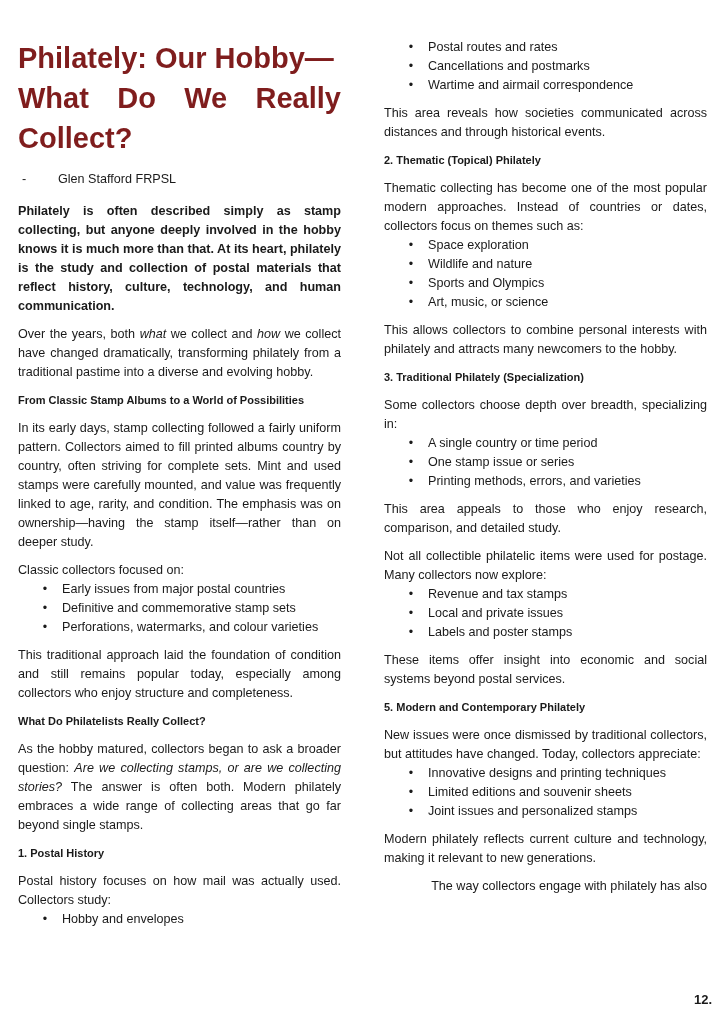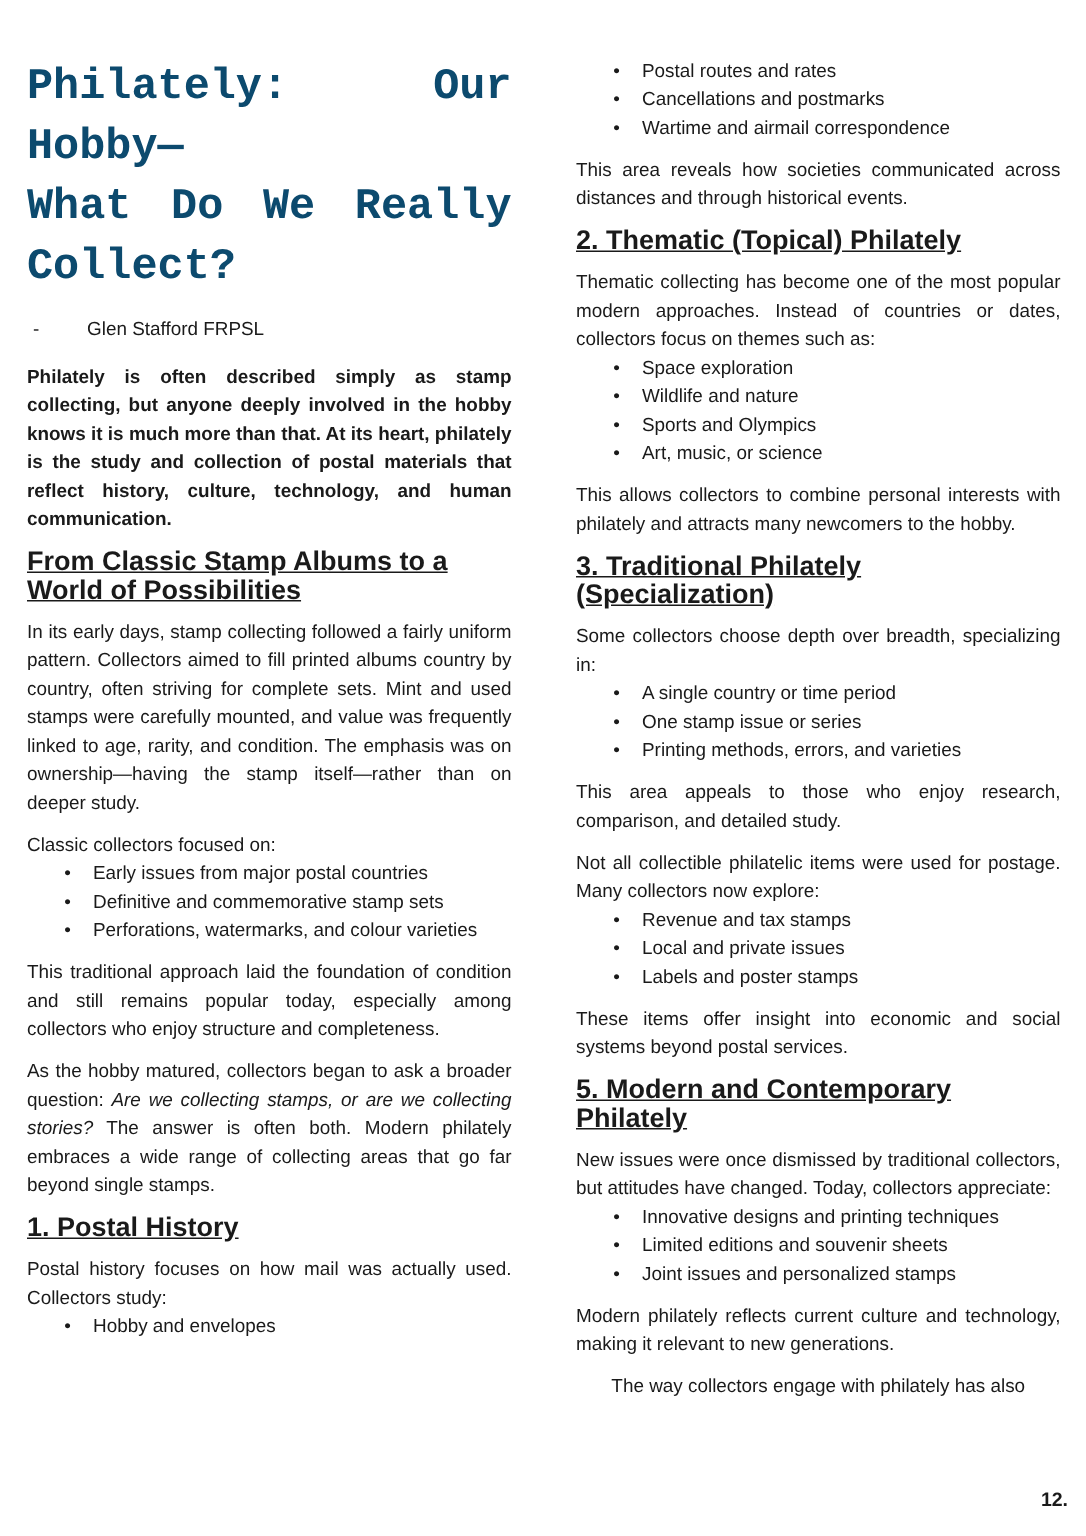--- a/index.html
+++ b/index.html
@@ -8,30 +8,30 @@
     font-family: "Liberation Sans", "DejaVu Sans", sans-serif;
     color: #1a1a1a;
   }
   .col {
     position: absolute; top: 0; width: 323px;
     font-size: 12.6px; line-height: 19px;
   }
   .col-left { left: 18px; top: 38px; }
   .col-right { left: 384px; top: 38px; }
   .title {
-    color: #0c4a6e; font-weight: bold; font-size: 29px; line-height: 40px;
-    margin: 0 0 12px 0; text-align: justify; text-align-last: left; font-family: Liberation Mono, monospace;
+    color: #7f1d1d; font-weight: bold; font-size: 29px; line-height: 40px;
+    margin: 0 0 12px 0; text-align: justify; text-align-last: left;
   }
   .title-line { display: block; }
   .title-line.justify { text-align: justify; text-align-last: justify; }
   .author { margin: 0 0 13px 0; padding-left: 4px; }
   .author .dash { display: inline-block; width: 36px; }
   p { margin: 0 0 9px 0; text-align: justify; }
   p.lead { font-weight: bold; }
-  h3 { font-size: 18px; font-weight: bold; margin: 0 0 9px 0; line-height: 19px; text-decoration: underline; }
+  h3 { font-size: 11px; font-weight: bold; margin: 0 0 9px 0; line-height: 19px; }
   ul { list-style: none; margin: -9px 0 9px 0; padding: 0; }
   ul li { position: relative; padding-left: 44px; line-height: 19px; }
   ul li .bullet {
     position: absolute; left: 22px; top: 0; width: 10px; text-align: center;
   }
   .col-right ul.first { margin-top: 0; }
   em { font-style: italic; }
   .page-num {
     position: absolute; right: 12px; top: 992px;
     font-weight: bold; font-size: 13px;
@@ -43,31 +43,33 @@
 <div class="col col-left">
   <h1 class="title">
     <span class="title-line">Philately: Our Hobby—</span>
     <span class="title-line justify">What Do We Really</span>
     <span class="title-line">Collect?</span>
   </h1>
   <div class="author">
     <span class="dash">-</span><span>Glen Stafford FRPSL</span>
   </div>
   <p class="lead">Philately is often described simply as stamp collecting, but anyone deeply involved in the hobby knows it is much more than that. At its heart, philately is the study and collection of postal materials that reflect history, culture, technology, and human communication.</p>
+  <p><span>Over the years, both </span><em>what</em><span> we collect and </span><em>how</em><span> we collect have changed dramatically, transforming philately from a traditional pastime into a diverse and evolving hobby.</span></p>
 
   <h3>From Classic Stamp Albums to a World of Possibilities</h3>
   <p>In its early days, stamp collecting followed a fairly uniform pattern. Collectors aimed to fill printed albums country by country, often striving for complete sets. Mint and used stamps were carefully mounted, and value was frequently linked to age, rarity, and condition. The emphasis was on ownership—having the stamp itself—rather than on deeper study.</p>
   <p>Classic collectors focused on:</p>
   <ul>
     <li><span class="bullet">•</span><span>Early issues from major postal countries</span></li>
     <li><span class="bullet">•</span><span>Definitive and commemorative stamp sets</span></li>
     <li><span class="bullet">•</span><span>Perforations, watermarks, and colour varieties</span></li>
   </ul>
   <p>This traditional approach laid the foundation of condition and still remains popular today, especially among collectors who enjoy structure and completeness.</p>
 
+  <h3>What Do Philatelists Really Collect?</h3>
   <p><span>As the hobby matured, collectors began to ask a broader question: </span><em>Are we collecting stamps, or are we collecting stories?</em><span> The answer is often both. Modern philately embraces a wide range of collecting areas that go far beyond single stamps.</span></p>
 
   <h3>1. Postal History</h3>
   <p>Postal history focuses on how mail was actually used. Collectors study:</p>
   <ul>
     <li><span class="bullet">•</span><span>Hobby and envelopes</span></li>
   </ul>
 </div>
 
 <div class="col col-right">
@@ -107,16 +109,16 @@
 
   <h3>5. Modern and Contemporary Philately</h3>
   <p>New issues were once dismissed by traditional collectors, but attitudes have changed. Today, collectors appreciate:</p>
   <ul>
     <li><span class="bullet">•</span><span>Innovative designs and printing techniques</span></li>
     <li><span class="bullet">•</span><span>Limited editions and souvenir sheets</span></li>
     <li><span class="bullet">•</span><span>Joint issues and personalized stamps</span></li>
   </ul>
   <p>Modern philately reflects current culture and technology, making it relevant to new generations.</p>
 
-  <p style="text-align:center">The way collectors engage with philately has also</p>
+  <p style="text-align:right">The way collectors engage with philately has also</p>
 </div>
 
 <div class="page-num">12.</div>
 
 </body></html>

